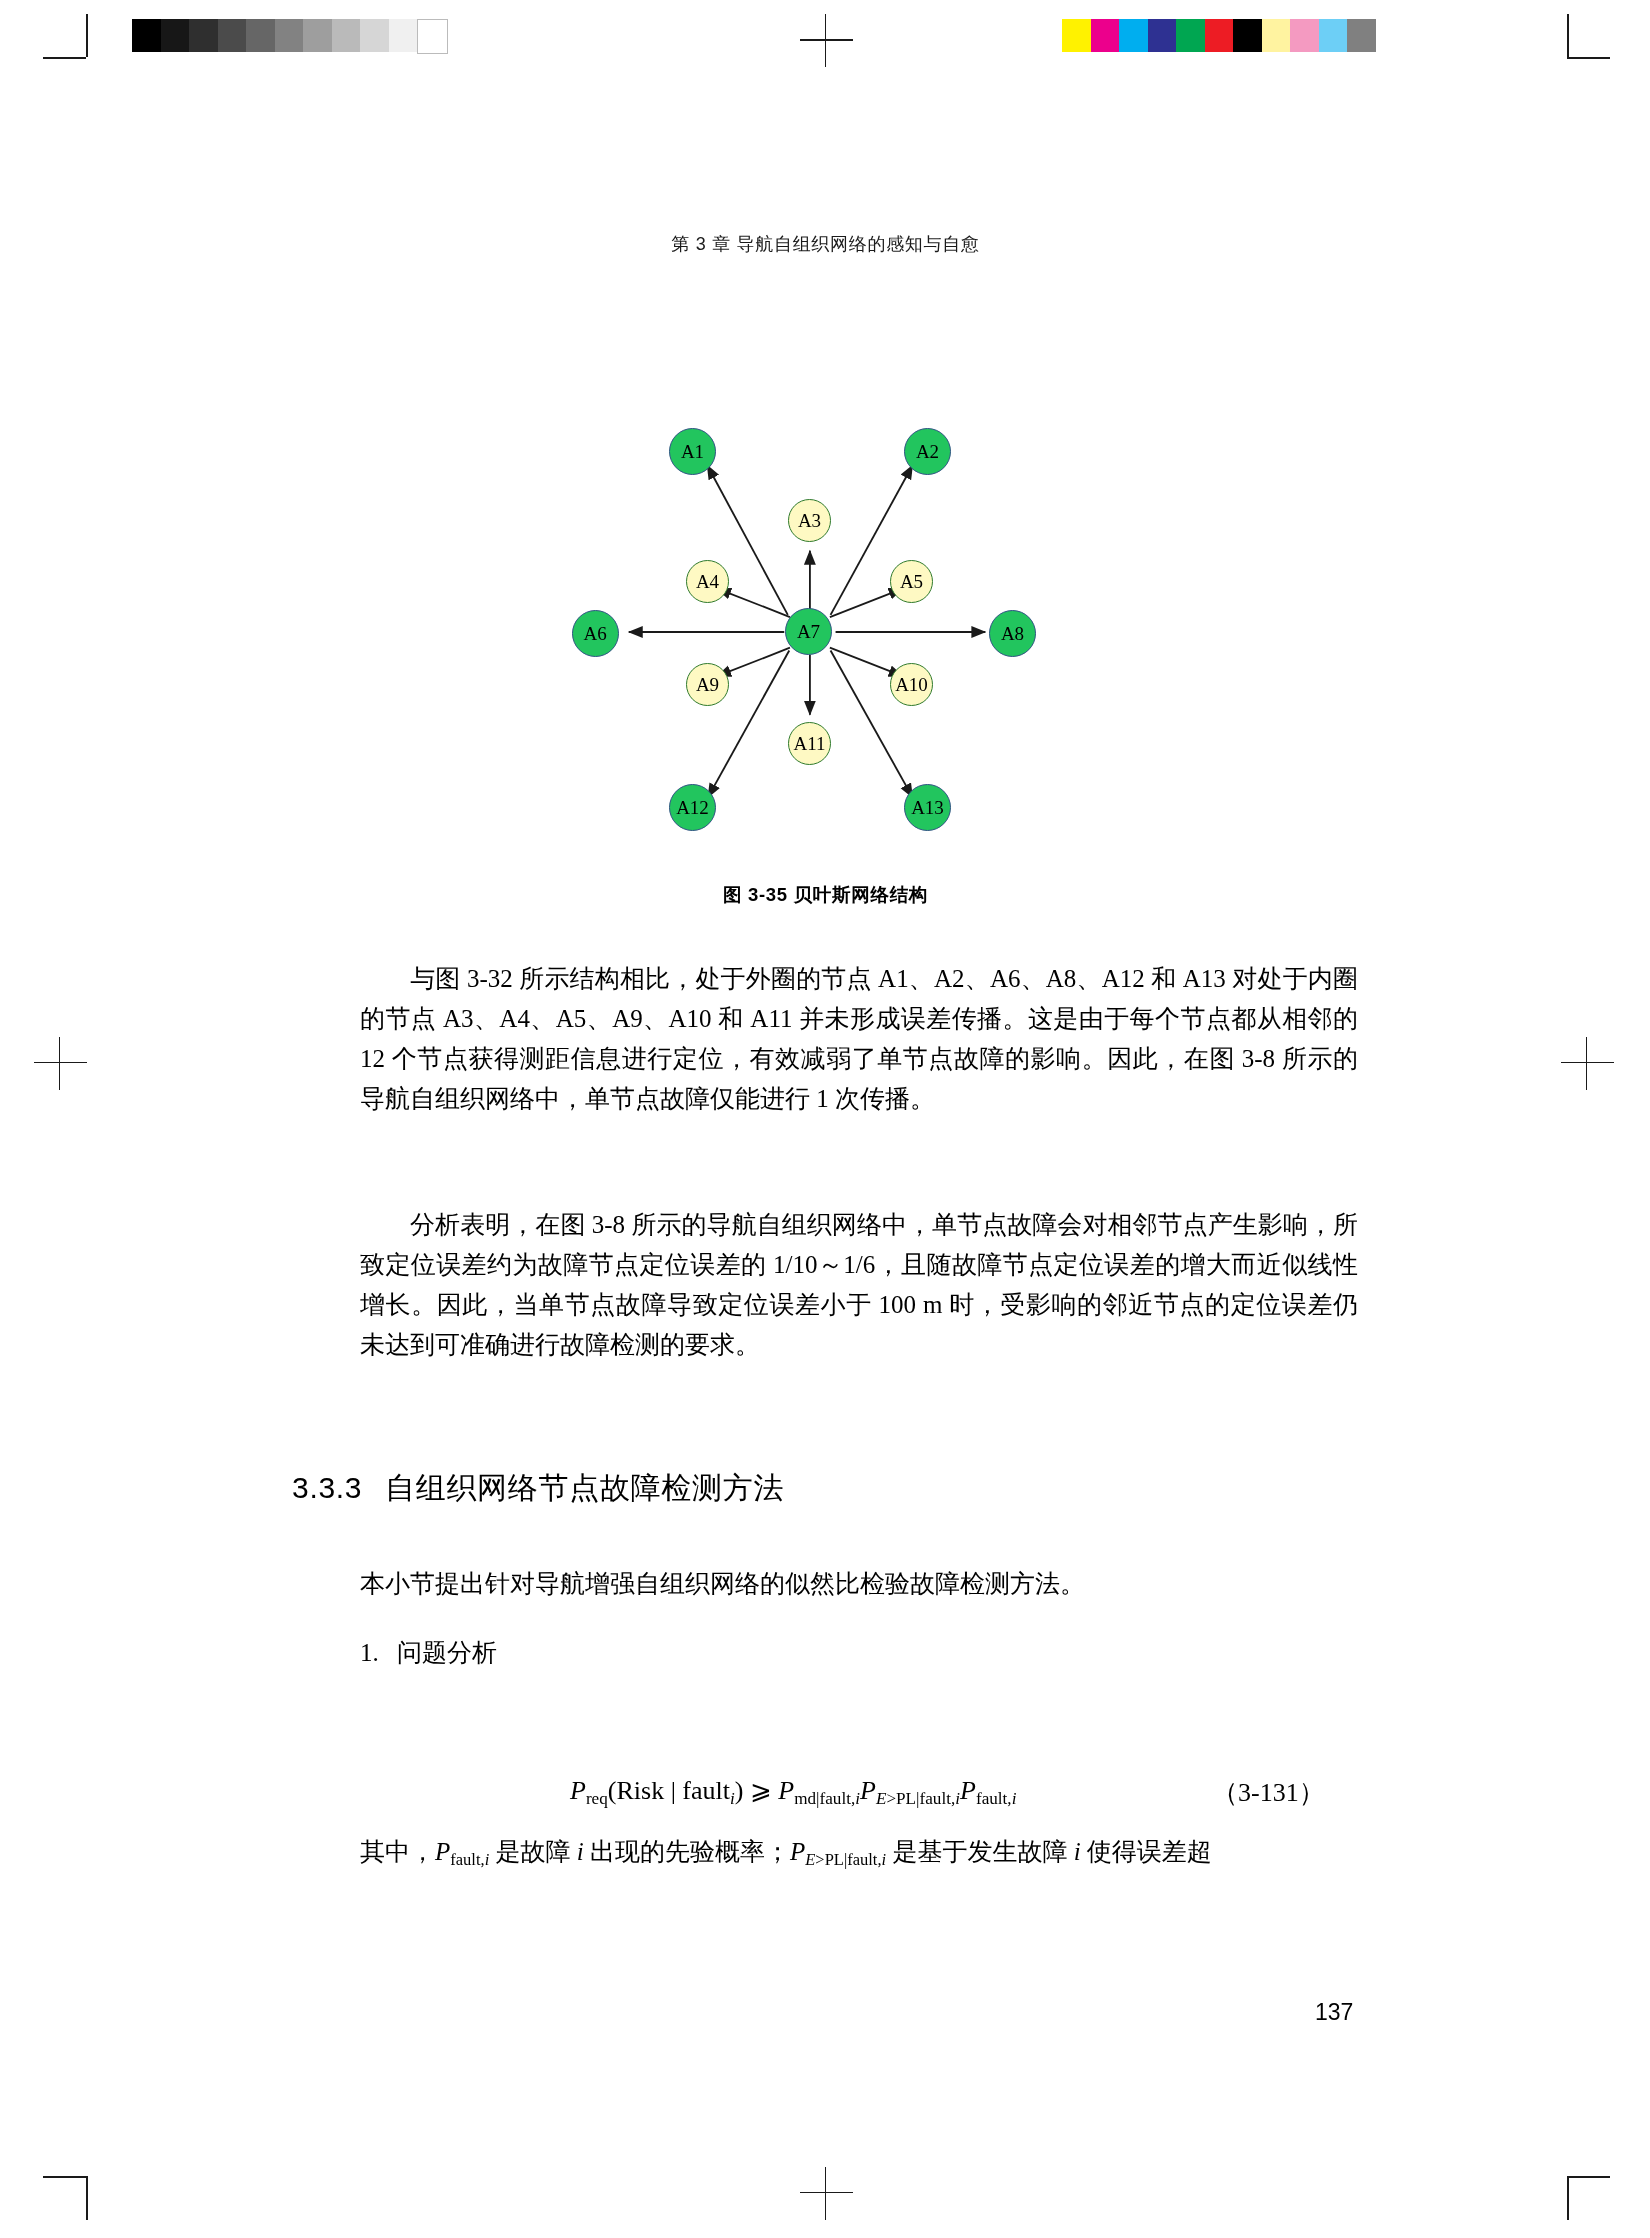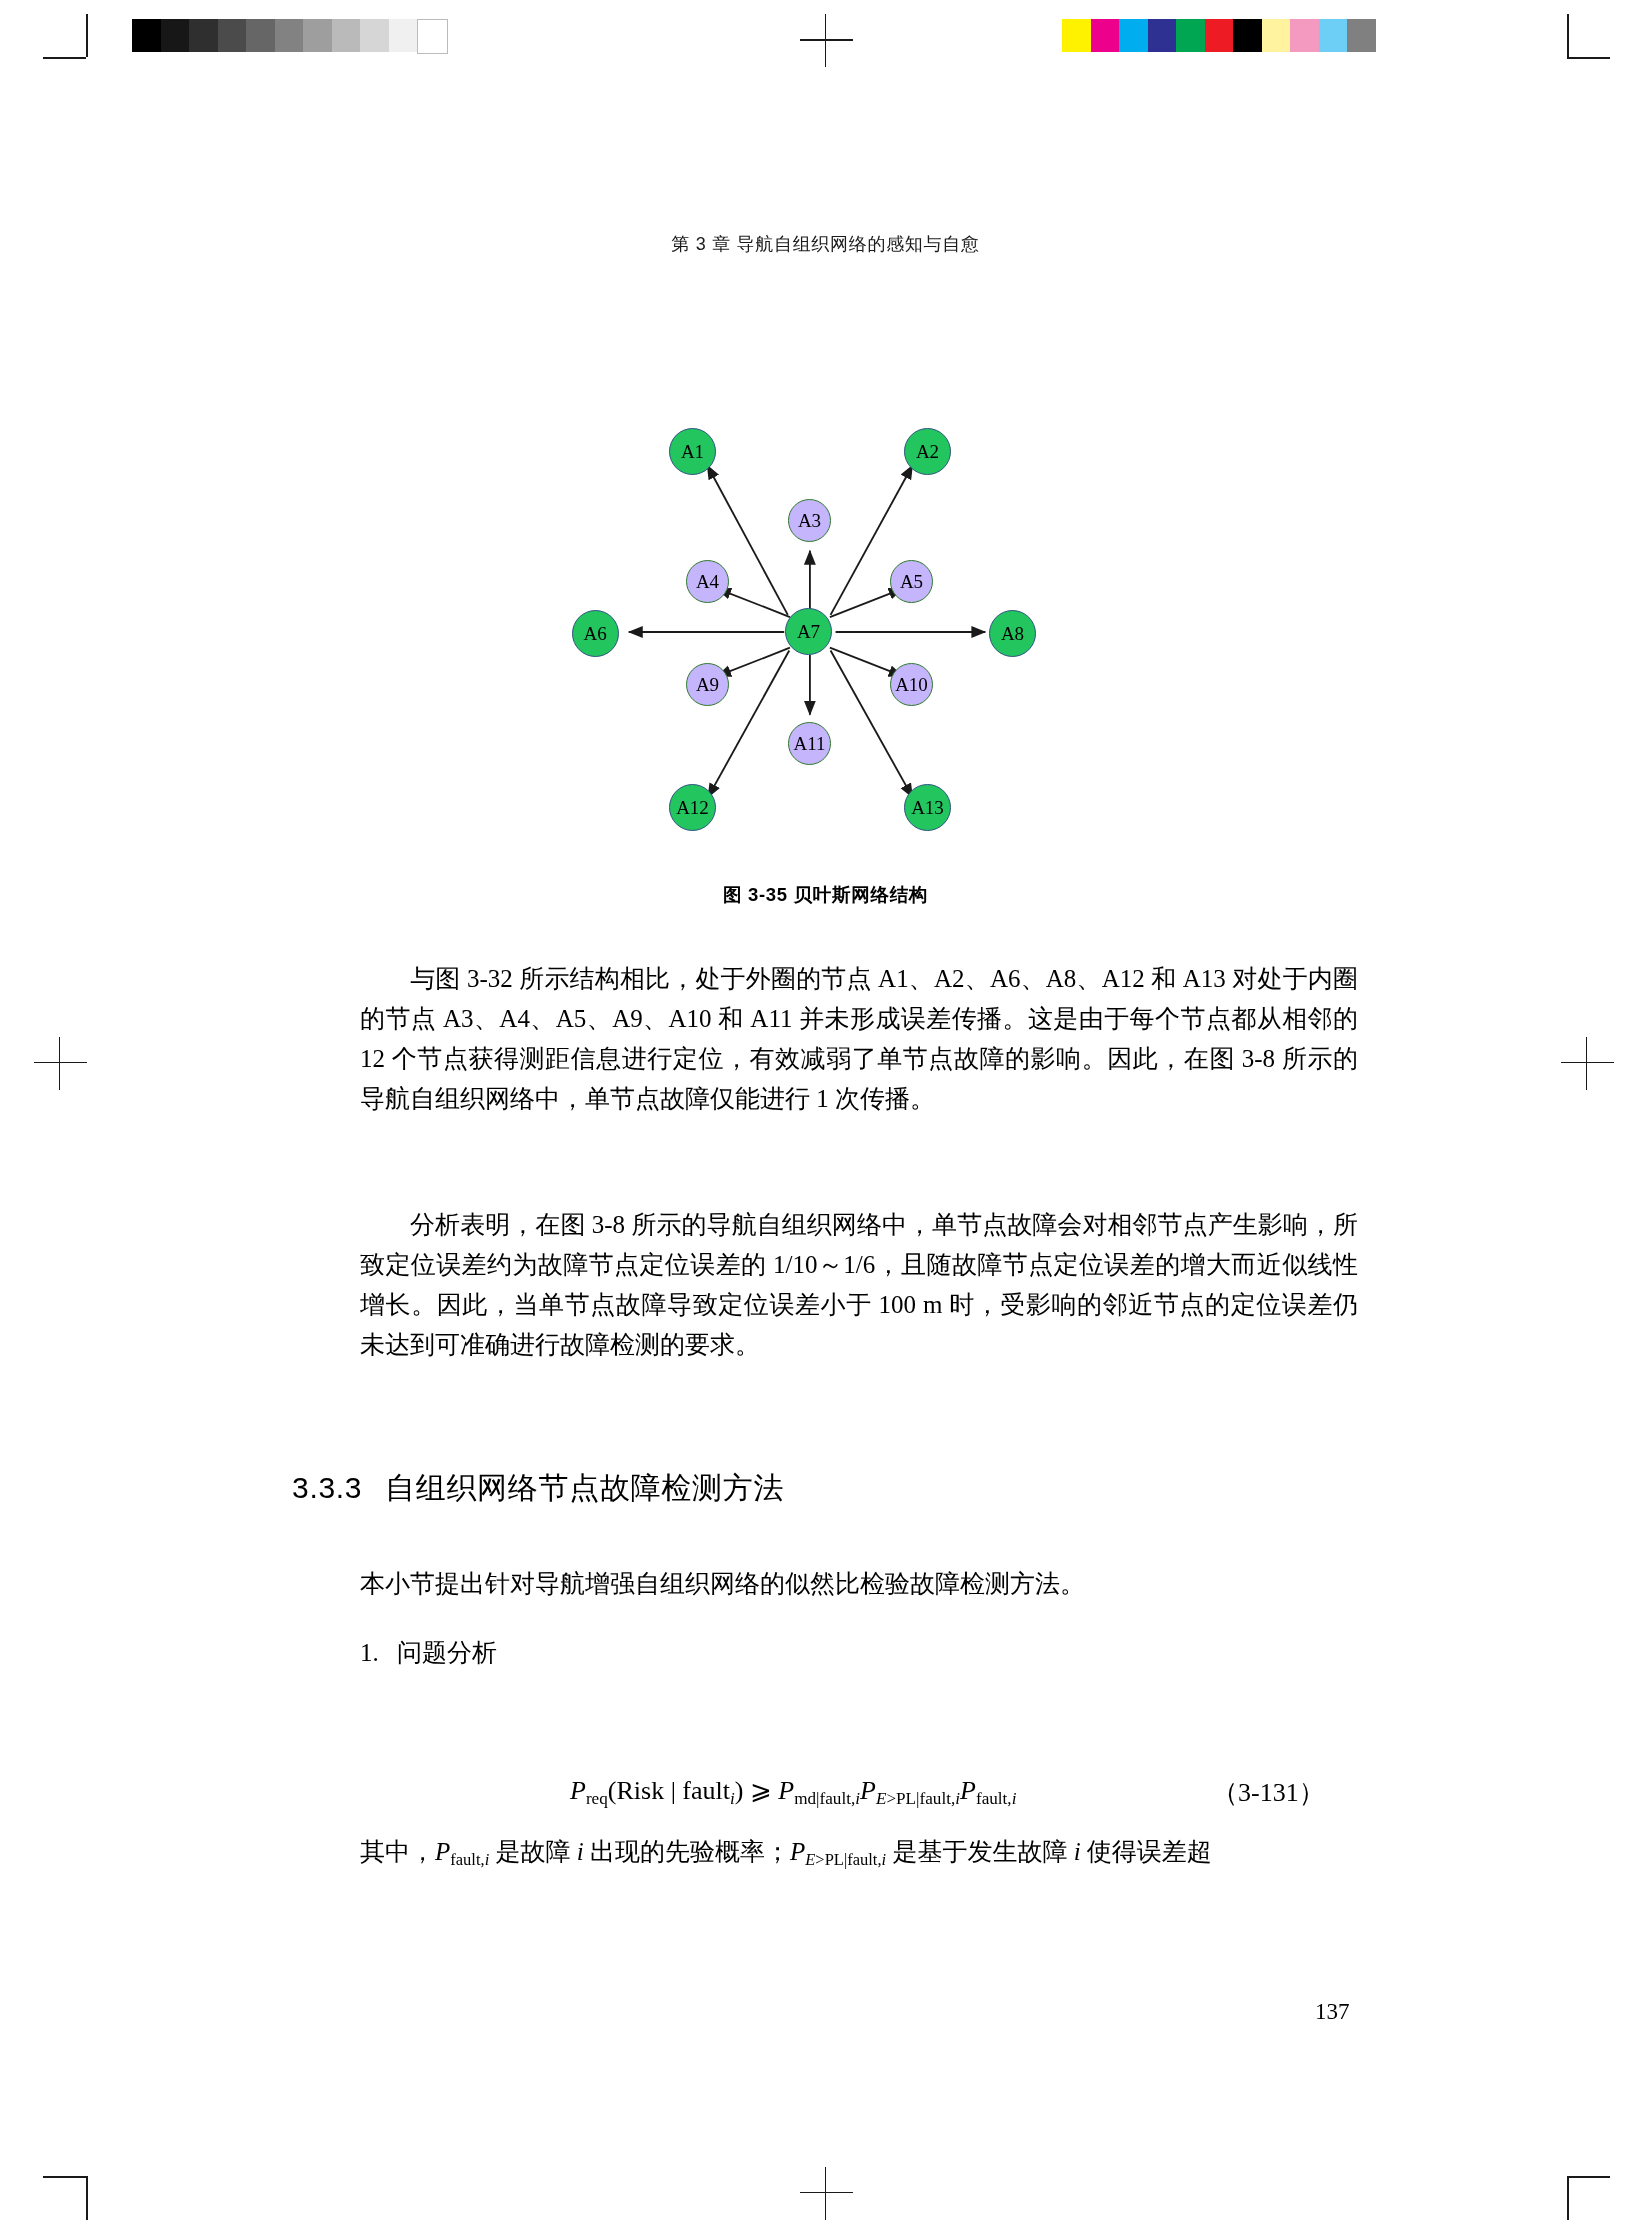--- a/index.html
+++ b/index.html
@@ -111,21 +111,21 @@
     font-family: "Liberation Serif", serif;
     font-size: 25px;
     color: #000;
   }
   .subheading .num {
     display: inline-block;
     width: 37px;
   }
   .page-number {
     position: absolute;
-    font-family: Liberation Serif, serif;
+    font-family: Liberation Sans, sans-serif;
     font-size: 23px;
     color: #000;
   }
 
   
   .formula-row {
     position: absolute;
     left: 0;
     width: 1651px;
     font-family: "Liberation Serif", serif;
@@ -163,21 +163,21 @@
     border: 1.4px solid #1c3f66;
     display: flex;
     align-items: center;
     justify-content: center;
     font-family: "Liberation Serif", serif;
     font-size: 19px;
     color: #000;
     box-sizing: border-box;
   }
   .node.blue  { background: #22c55e; border-color: #2e5482; }
-  .node.green { background: #c4b5fd; border-color: #2f7a2d; }
+  .node.green { background: #fef9c3; border-color: #2f7a2d; }
 </style>
 </head>
 <body>
 
 <div id="page">
 
   <div class="crop-mark" style="left:43px;top:14.3px;width:78px;height:78px;">
     <div class="h" style="left:0;top:43px;width:43px;"></div>
     <div class="v" style="left:43px;top:0;height:43px;"></div>
   </div>

